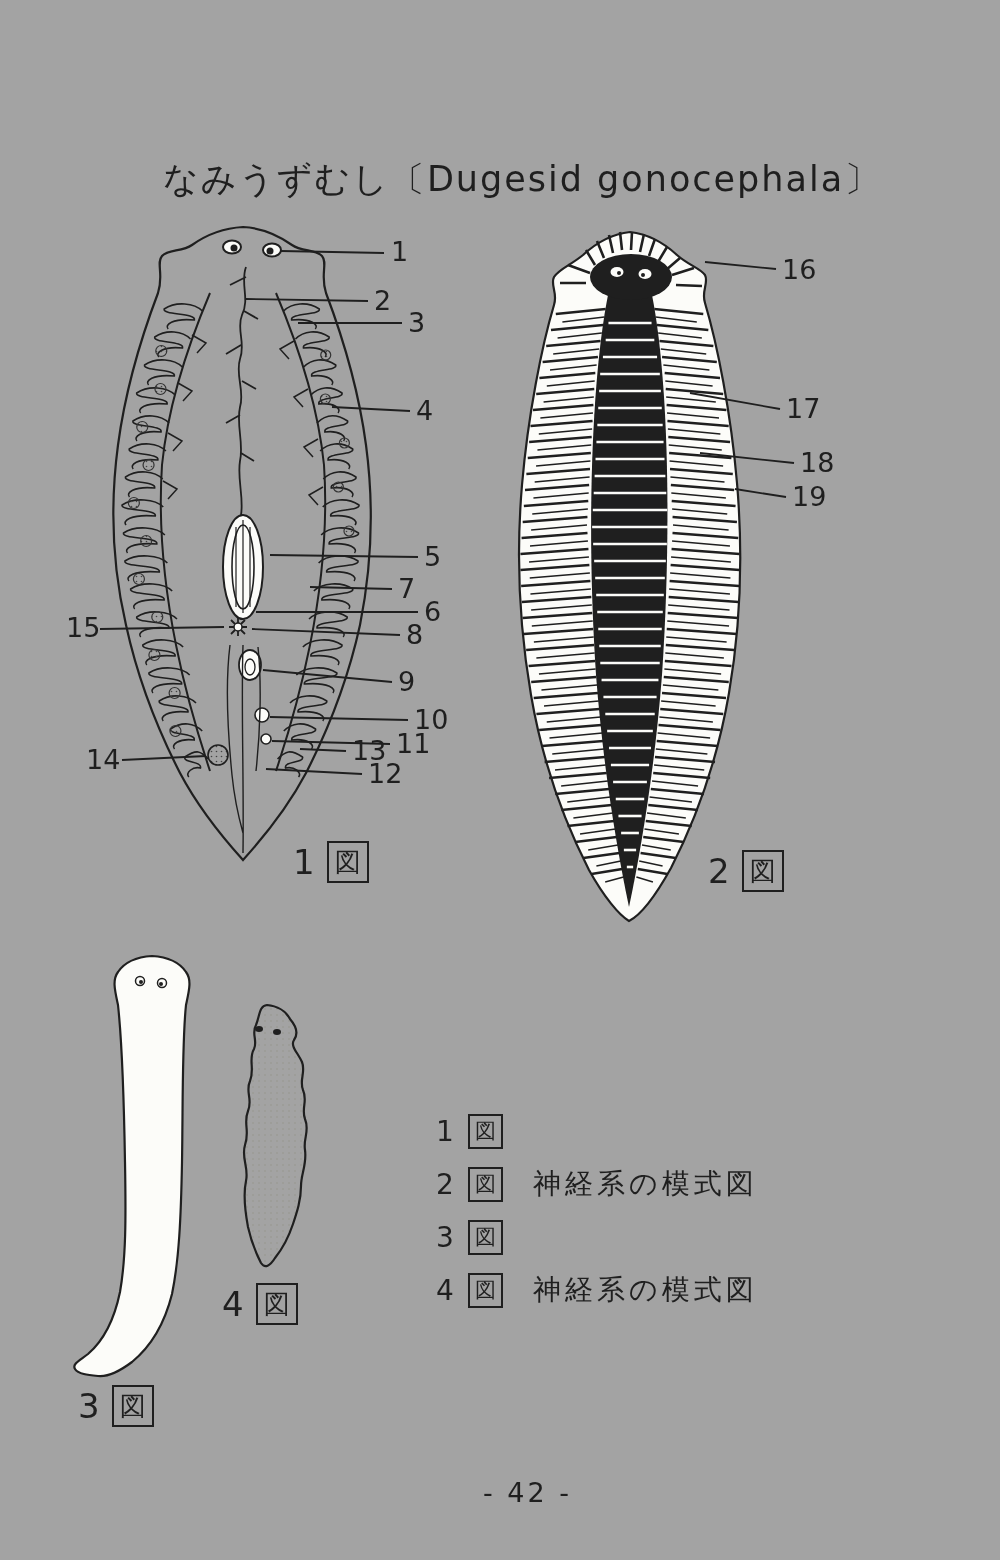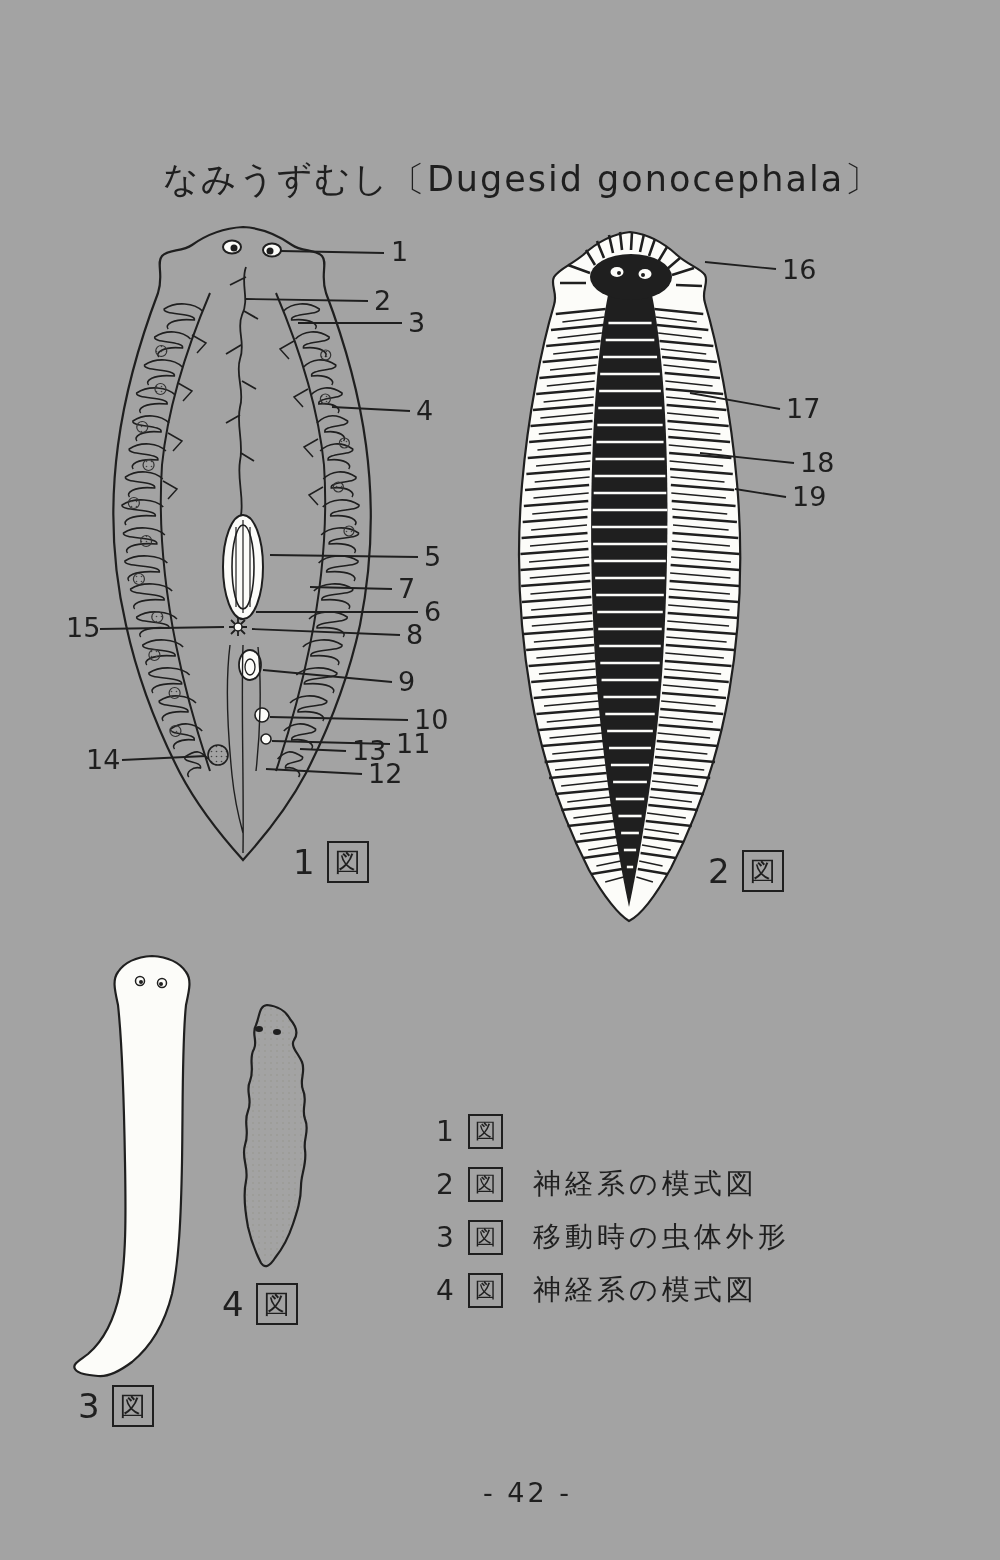--- a/index.html
+++ b/index.html
@@ -450,21 +450,20 @@
       <span class="zu-box">
         <span>図</span>
       </span>
       <span class="legend-text">神経系の模式図</span>
     </div>
     <div class="legend-row">
       <span class="num">3</span>
       <span class="zu-box">
         <span>図</span>
       </span>
-      <span class="legend-text">移動時の虫体外形</span>
     </div>
     <div class="legend-row">
       <span class="num">4</span>
       <span class="zu-box">
         <span>図</span>
       </span>
       <span class="legend-text">神経系の模式図</span>
     </div>
   </div>
 

